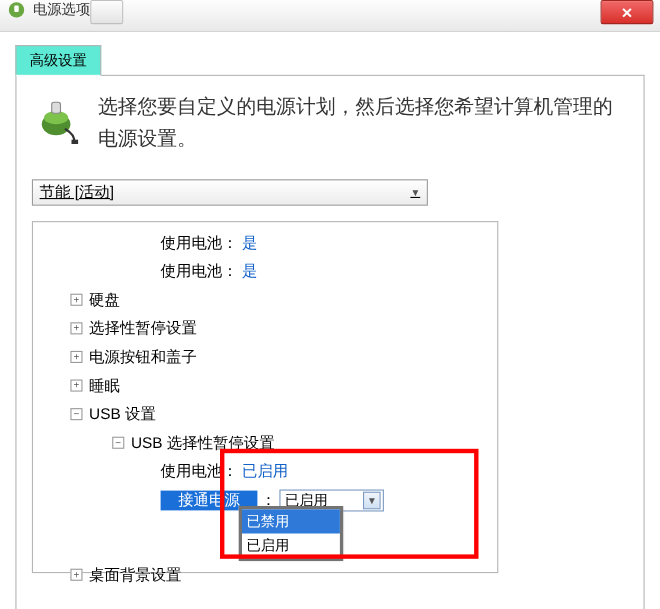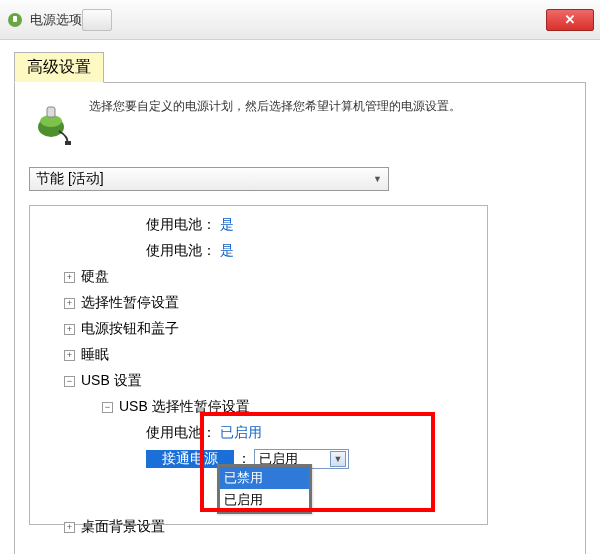--- a/index.html
+++ b/index.html
@@ -6,25 +6,25 @@
   body {
     margin: 0;
     font-family: "Microsoft YaHei", "SimSun", Tahoma, sans-serif;
     font-size: 14px;
     background: #fff;
     width: 600px;
     height: 554px;
     overflow: hidden;
   }
   .title-bar {
-    height: 40px;
+    height: 29px;
     background: linear-gradient(to bottom, #fdfdfd, #e9e9e9);
     border-bottom: 1px solid #d0d0d0;
     display: flex;
-    align-items: center;
+    align-items: flex-start;
     padding: 0 6px;
   }
   .title-icon {
     width: 18px; height: 18px;
     margin-right: 6px;
     display: flex; align-items: center; justify-content: center;
   }
   .title-text { color: #333; font-size: 13px; }
   .close-btn {
     margin-left: auto;
@@ -45,24 +45,24 @@
     margin-right: 2px;
   }
   .tab-wrap {
     margin: 12px 14px 0 14px;
   }
   .tab {
     display: inline-block;
     padding: 4px 12px;
     border: 1px solid #b5b5b5;
     border-bottom: 1px solid #fff;
-    background: #fef9c3;
+    background: #5eead4;
     position: relative;
     z-index: 2;
-    font-size: 16px;
+    font-size: 13px;
   }
   .tab-panel {
     border: 1px solid #b5b5b5;
     margin-top: -1px;
     padding: 14px 14px 30px 14px;
     background: #fff;
     height: 500px;
   }
   .intro-row {
     display: flex;
@@ -70,36 +70,37 @@
     margin-bottom: 22px;
   }
   .intro-icon {
     width: 48px; height: 48px;
     margin-right: 12px;
     flex-shrink: 0;
   }
   .intro-text {
     color: #333;
     line-height: 1.6;
-    font-size: 12px;
+    font-size: 18px;
   }
   .plan-select {
     width: 360px;
     border: 1px solid #9a9a9a;
     background: linear-gradient(to bottom, #fefefe, #ececec);
     padding: 2px 6px;
     height: 24px;
     display: flex;
     align-items: center;
     justify-content: space-between;
     margin-bottom: 14px;
+    text-decoration: underline;
   }
   .tree-box {
     border: 1px solid #b5b5b5;
-    width: 459px;
+    width: 424px;
     height: 320px;
     position: relative;
     padding: 6px 4px;
     overflow: visible;
   }
   .tree-line {
     display: flex;
     align-items: center;
     height: 26px;
     padding-left: 6px;

